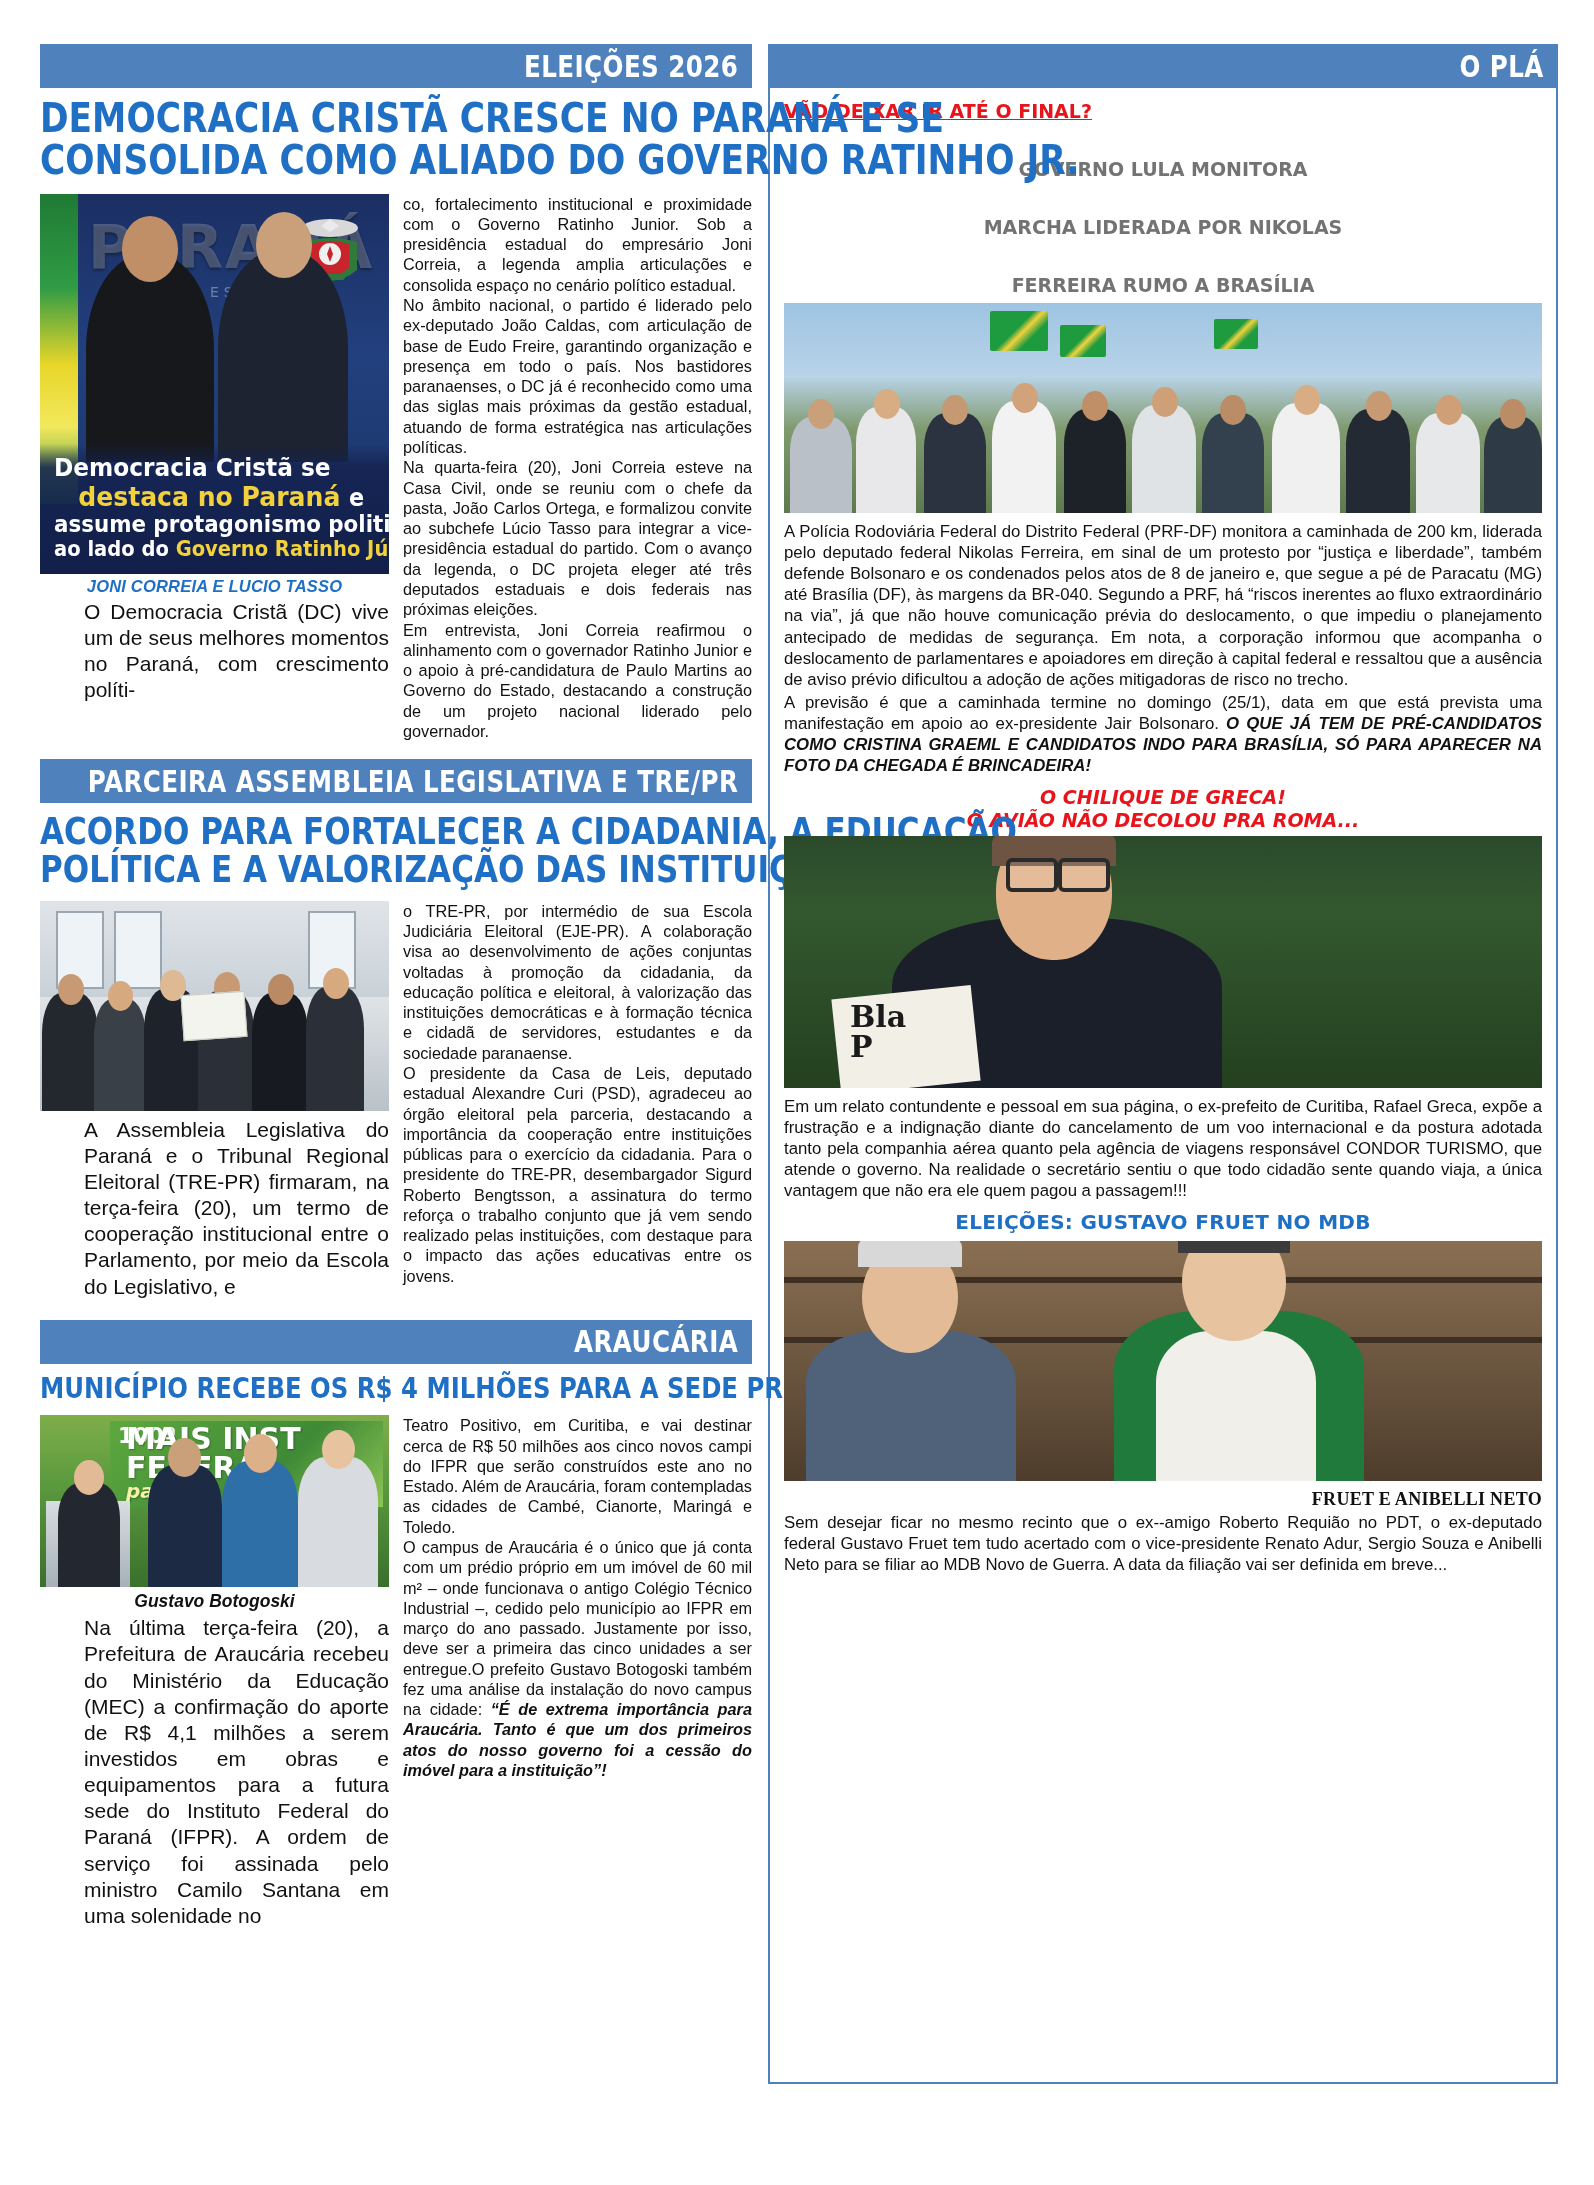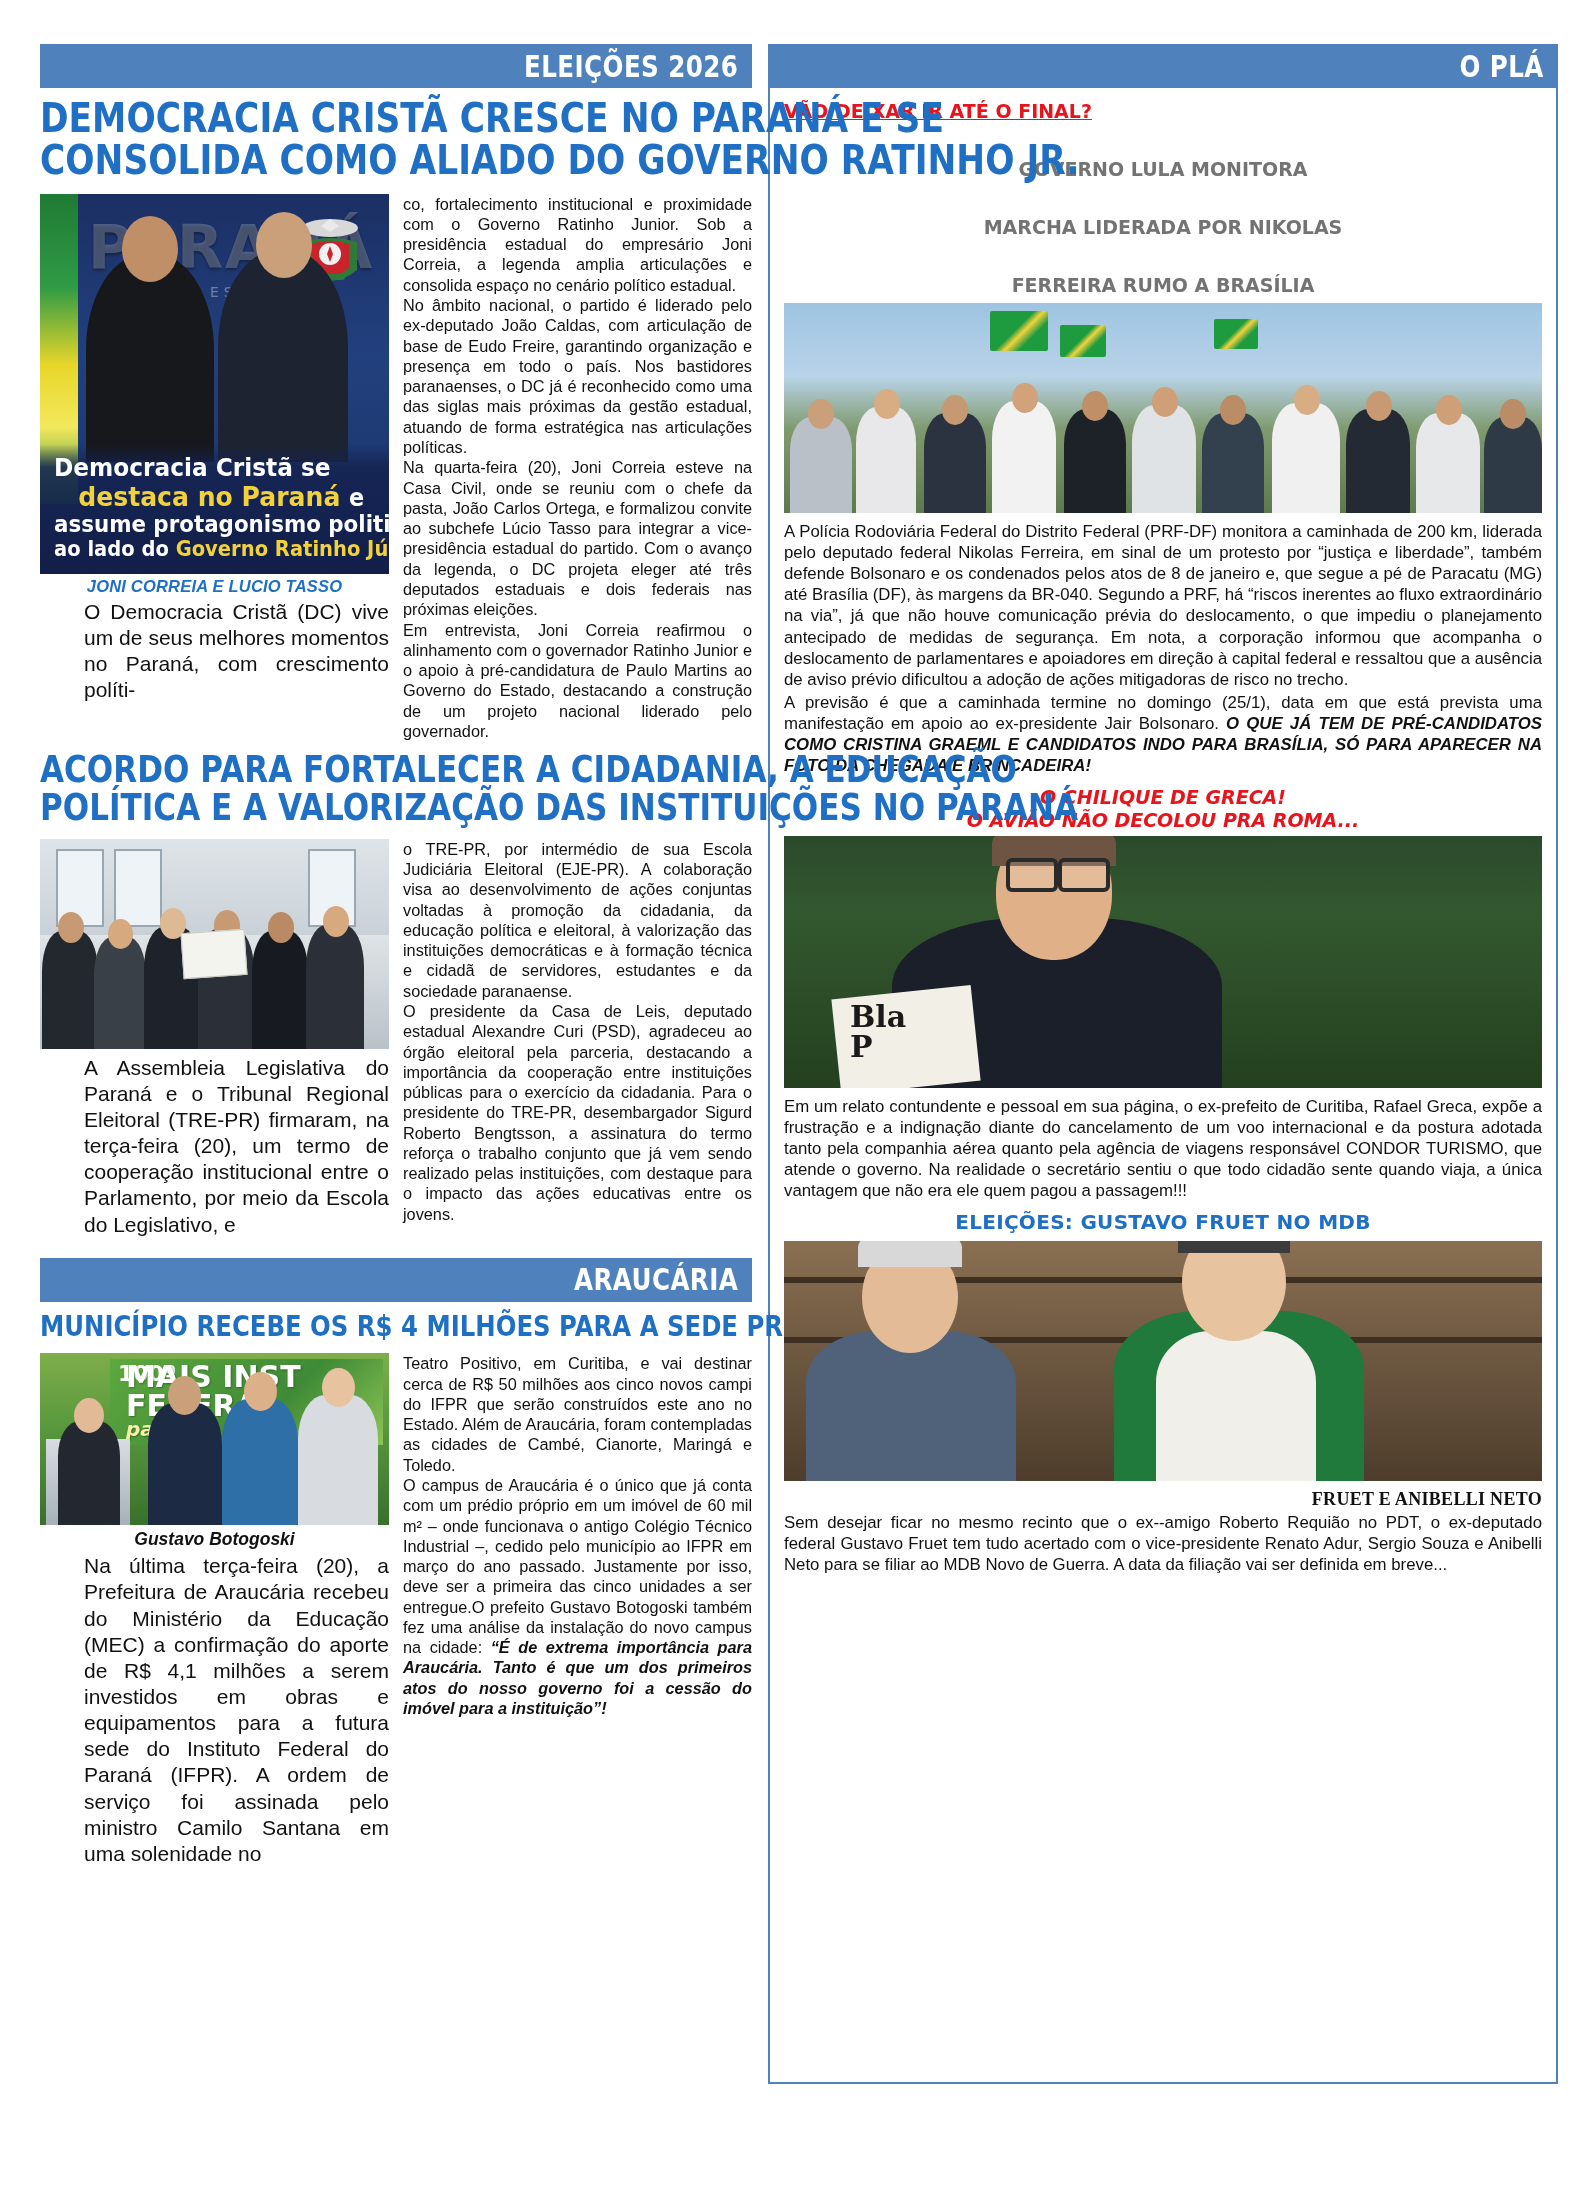--- a/index.html
+++ b/index.html
@@ -473,20 +473,23 @@
         </div>
 
         <div class="art-col w-half">
           <p>co, fortalecimento institucional e proximidade com o Governo Ratinho Junior. Sob a presidência estadual do empresário Joni Correia, a legenda amplia articulações e consolida espaço no cenário político estadual.</p>
           <p>No âmbito nacional, o partido é liderado pelo ex-deputado João Caldas, com articulação de base de Eudo Freire, garantindo organização e presença em todo o país. Nos bastidores paranaenses, o DC já é reconhecido como uma das siglas mais próximas da gestão estadual, atuando de forma estratégica nas articulações políticas.</p>
           <p>Na quarta-feira (20), Joni Correia esteve na Casa Civil, onde se reuniu com o chefe da pasta, João Carlos Ortega, e formalizou convite ao subchefe Lúcio Tasso para integrar a vice-presidência estadual do partido. Com o avanço da legenda, o DC projeta eleger até três deputados estaduais e dois federais nas próximas eleições.</p>
           <p>Em entrevista, Joni Correia reafirmou o alinhamento com o governador Ratinho Junior e o apoio à pré-candidatura de Paulo Martins ao Governo do Estado, destacando a construção de um projeto nacional liderado pelo governador.</p>
         </div>
       </div>
 
+      <div class="section-band" style="margin-top:18px">
+        <span>PARCEIRA ASSEMBLEIA LEGISLATIVA E TRE/PR</span>
+      </div>
 
       <div class="headline h-sub">
         <span class="ln">ACORDO PARA FORTALECER A CIDADANIA, A EDUCAÇÃO</span>
         <span class="ln">POLÍTICA E A VALORIZAÇÃO DAS INSTITUIÇÕES NO PARANÁ</span>
       </div>
 
       <div class="article">
         <div class="w-half">
           <div class="photo photo2">
             <div class="p2-wall"></div>

